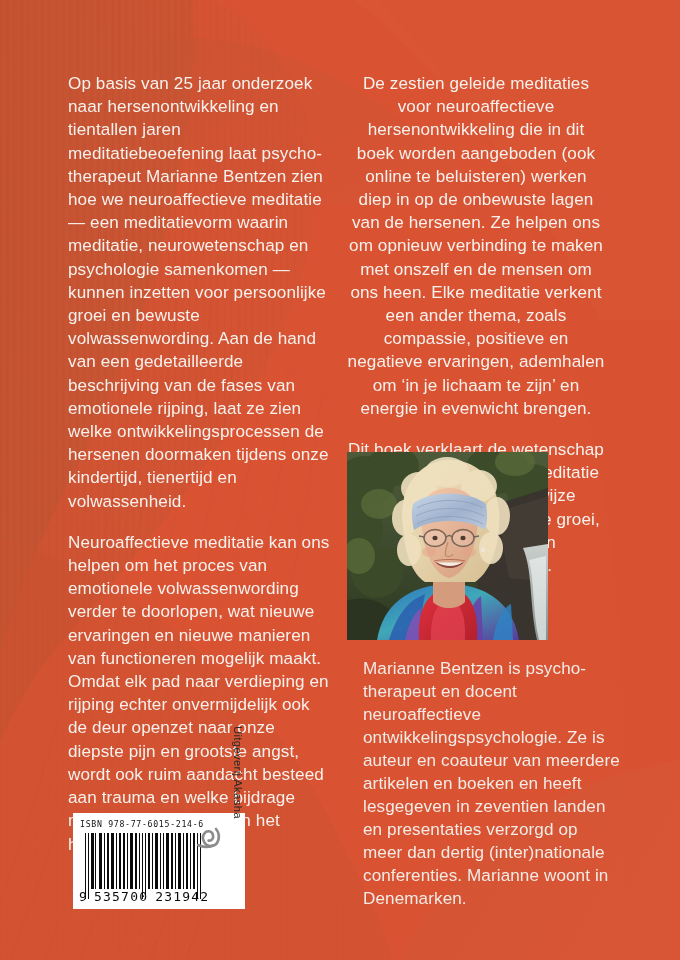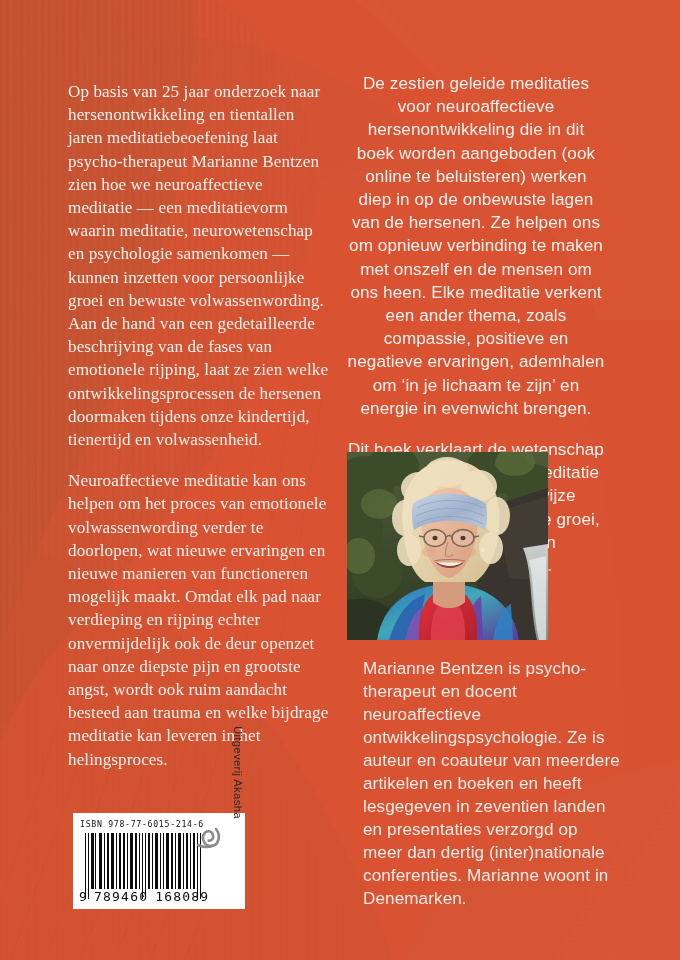--- a/index.html
+++ b/index.html
@@ -34,21 +34,21 @@
   }
 
   
   .col {
     position: absolute;
     color: #F6F1ED;
     font-size: 17.1px;
     line-height: 23.2px;
     letter-spacing: 0.1px;
   }
-  .col-left  { left: 68px;  top: 80px;  width: 262px; font-family: Liberation Serif, serif; }
+  .col-left  { left: 68px;  top: 72px;  width: 262px; }
   .col-right { left: 347px; top: 72px;  width: 258px; text-align: center; }
 
   .col p {
     margin: 0 0 18px 0;
     white-space: pre-line;
   }
   .col p:last-child { margin-bottom: 0; }
 
   
   .photo-wrap {
@@ -409,22 +409,22 @@
       <span style="left:97.5px;width:1.3px;"></span>
       <span style="left:100.5px;width:2.3px;"></span>
       <span style="left:104.5px;width:1.6px;"></span>
       <span style="left:107.5px;width:2.9px;"></span>
       <span class="guard" style="left:112px; width:1.4px;"></span>
       <span class="guard" style="left:114.8px;width:1.4px;"></span>
     </div>
 
     <div class="ean-digits">
       <span class="d0">9</span>
-      <span class="d1">789460</span>
-      <span class="d2">168089</span>
+      <span class="d1">535700</span>
+      <span class="d2">231942</span>
     </div>
 
     <div class="pub-block">
       <svg class="pub-logo" viewBox="0 0 26 34">
         <g transform="rotate(90 13 17)">
           <path d="M 4,10 C 10,5 20,7 21,14 C 22,21 14,25 9,22 C 5,19.6 5.5,14 10,13 C 13.5,12.2 16,14.4 15.6,17.4" fill="none" stroke="#8C8C8C" stroke-width="2.6" stroke-linecap="round"></path>
           <path d="M 20.5,13 C 22.5,18 22,24 20,28" fill="none" stroke="#8C8C8C" stroke-width="2.6" stroke-linecap="round"></path>
         </g>
       </svg>
       <div class="pub-name">Uitgeverij Akasha</div>

